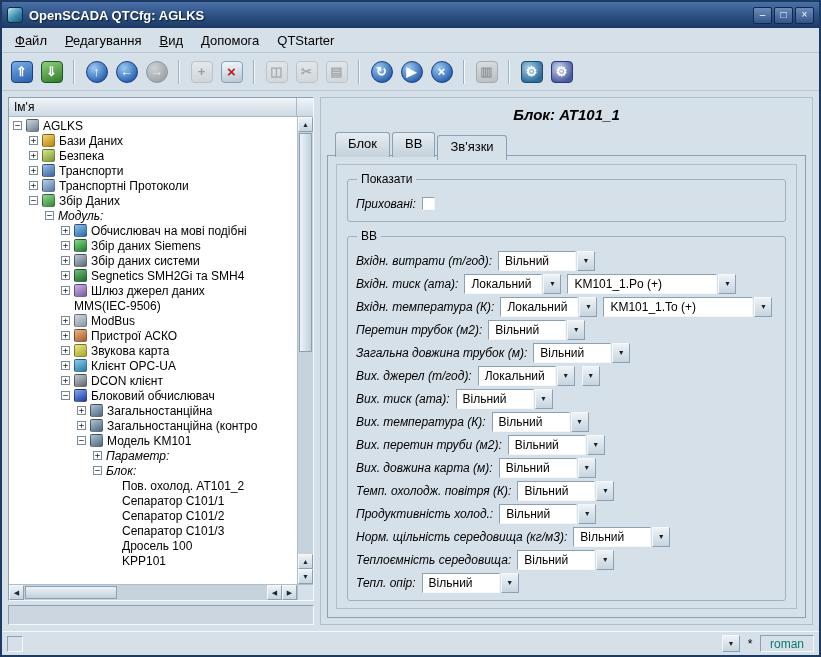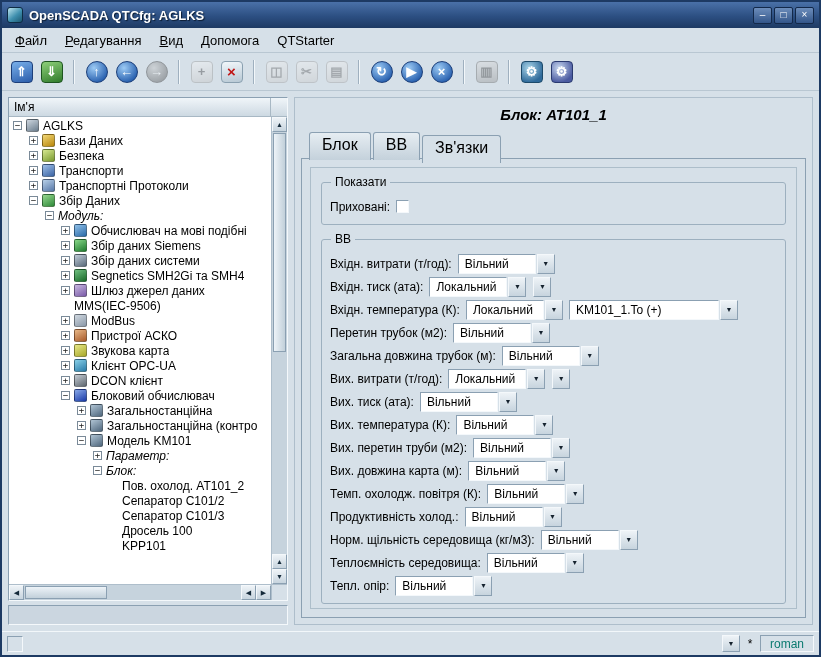--- a/index.html
+++ b/index.html
@@ -49,21 +49,21 @@
   .k-edit .g{ background:linear-gradient(170deg,#eef2f6,#c3ccd6); border:1px solid #98a4b2; color:#5a6a7c; }
   .k-book .g{ background:linear-gradient(170deg,#ecdcb2,#b8945a); border:1px solid #8c6a3a; color:#5c4020; }
   .k-qts .g{ background:radial-gradient(circle at 35% 30%,#a8d4e8,#2f6a9a 75%); border:1px solid #1c4a6a; }
   .k-qts2 .g{ background:radial-gradient(circle at 35% 30%,#c8d8f0,#4a5aa0 75%); border:1px solid #2a3a70; }
   .tb-sep{ width:2px; height:24px; margin:0 5px; border-left:1px solid #9fb0bf; border-right:1px solid #f2f7fa; }
 
   
   .main{ flex:1; display:flex; padding:6px; gap:6px; min-height:0; }
 
   
-  .left-panel{ width:280px; flex:none; display:flex; flex-direction:column; min-height:0; }
+  .left-panel{ width:306px; flex:none; display:flex; flex-direction:column; min-height:0; }
   .tree-frame{ flex:1; min-height:0; background:#fff;
                border:1px solid; border-color:var(--dk) var(--lt) var(--lt) var(--dk);
                display:grid; grid-template-columns:1fr 16px; grid-template-rows:19px 1fr 16px; }
   .tree-header{ grid-column:1; grid-row:1; display:flex; align-items:center; padding:0 5px;
                 background:linear-gradient(180deg,#f0f5f9,#cdd9e2); border-bottom:1px solid #a8b8c4;
                 border-right:1px solid #a8b8c4; font-size:12px; }
   .tree-header-corner{ grid-column:2; grid-row:1; background:linear-gradient(180deg,#f0f5f9,#cdd9e2);
                        border-bottom:1px solid #a8b8c4; }
   .tree-body{ grid-column:1; grid-row:2; overflow:hidden; padding-top:1px; }
   .row{ height:15px; display:flex; align-items:center; white-space:nowrap; font-size:12px; }
@@ -101,32 +101,32 @@
              background:linear-gradient(180deg,#edf3f8,#c2d0da); border:1px solid var(--dk); }
 
   .filter-edit{ height:20px; margin-top:4px; flex:none; background:#cbd6e0;
                 border:1px solid; border-color:var(--dk) var(--lt) var(--lt) var(--dk); }
 
   
   .right-panel{ flex:1; min-width:0; border:1px solid #aebecb; padding:4px 6px 6px;
                 display:flex; flex-direction:column; background:var(--win); }
   .panel-title{ text-align:center; font-size:15px; font-weight:bold; font-style:italic; padding:4px 0 8px; }
   .tabbar{ display:flex; margin-left:8px; position:relative; z-index:2; }
-  .tab{ font-size:16px; padding:3px 12px 4px; background:linear-gradient(180deg,#e6edf2,#c4d1db);
+  .tab{ font-size:13px; padding:3px 12px 4px; background:linear-gradient(180deg,#e6edf2,#c4d1db);
         border:1px solid var(--dk); border-bottom:none; border-radius:3px 3px 0 0; margin-right:2px;
         position:relative; top:1px; }
   .tab.active{ background:var(--win); top:4px; padding-bottom:6px; }
   .tabpane{ flex:1; min-height:0; border:1px solid var(--dk); background:var(--win); padding:8px; margin-top:-1px; }
   .scrollarea{ height:100%; border:1px solid #adbeca; padding:12px 8px 6px; overflow:hidden; }
 
   .groupbox{ border:1px solid var(--frame); border-radius:3px; position:relative;
              margin:2px 2px 14px; padding:12px 8px 6px; }
   .gb-title{ position:absolute; top:-8px; left:9px; background:var(--win); padding:0 4px; font-size:12px; }
   .frow{ height:23px; display:flex; align-items:center; gap:6px; font-size:12px; white-space:nowrap; }
-  .flabel{ white-space:nowrap; }
+  .flabel{ white-space:nowrap;font-style:italic; }
   .checkbox{ width:13px; height:13px; background:#fff; flex:none;
              border:1px solid; border-color:var(--dk) var(--lt) var(--lt) var(--dk); }
   .combo{ display:inline-flex; height:20px; flex:none; }
   .combo-val{ background:#fff; border:1px solid; border-color:var(--dk) var(--lt) var(--lt) var(--dk);
               padding:2px 6px 0; font-size:12px; min-width:78px; height:20px; }
   .combo.wide .combo-val{ min-width:150px; }
   .combo-btn{ width:18px; height:20px; margin-left:1px; display:flex; align-items:center; justify-content:center;
               background:linear-gradient(180deg,#eef3f7,#c7d4de);
               border:1px solid; border-color:var(--lt) var(--dk) var(--dk) var(--lt); }
   .arr{ font-size:7px; color:#15222e; line-height:1; }
@@ -381,20 +381,25 @@
               <span class="tlabel it">Блок:</span>
             </div>
             <div class="row">
               <span class="ind" style="width: 100px;"></span>
               <span class="exp-sp"></span>
               <span class="tlabel">Пов. охолод. AT101_2</span>
             </div>
             <div class="row">
               <span class="ind" style="width: 100px;"></span>
               <span class="exp-sp"></span>
+              <span class="tlabel">Сепаратор C101/1</span>
+            </div>
+            <div class="row">
+              <span class="ind" style="width: 100px;"></span>
+              <span class="exp-sp"></span>
               <span class="tlabel">Сепаратор C101/2</span>
             </div>
             <div class="row">
               <span class="ind" style="width: 100px;"></span>
               <span class="exp-sp"></span>
               <span class="tlabel">Сепаратор C101/3</span>
             </div>
             <div class="row">
               <span class="ind" style="width: 100px;"></span>
               <span class="exp-sp"></span>
@@ -459,20 +464,21 @@
                 </div>
                 <div class="frow">
                   <span class="flabel">Вхідн. тиск (ата):</span>
                   <div class="combo">
                     <span class="combo-val">Локальний</span>
                     <span class="combo-btn">
                       <span class="arr">▼</span>
                     </span>
                   </div>
                   <div class="combo wide">
+                    <span class="combo-val">KM101_1.Po (+)</span>
                     <span class="combo-btn">
                       <span class="arr">▼</span>
                     </span>
                   </div>
                 </div>
                 <div class="frow">
                   <span class="flabel">Вхідн. температура (К):</span>
                   <div class="combo">
                     <span class="combo-val">Локальний</span>
                     <span class="combo-btn">
@@ -498,21 +504,21 @@
                 <div class="frow">
                   <span class="flabel">Загальна довжина трубок (м):</span>
                   <div class="combo">
                     <span class="combo-val">Вільний</span>
                     <span class="combo-btn">
                       <span class="arr">▼</span>
                     </span>
                   </div>
                 </div>
                 <div class="frow">
-                  <span class="flabel">Вих. витрати (т/год):</span>
+                  <span class="flabel">Вих. джерел (т/год):</span>
                   <div class="combo">
                     <span class="combo-val">Локальний</span>
                     <span class="combo-btn">
                       <span class="arr">▼</span>
                     </span>
                   </div>
                   <div class="combo wide">
                     <span class="combo-btn">
                       <span class="arr">▼</span>
                     </span>

